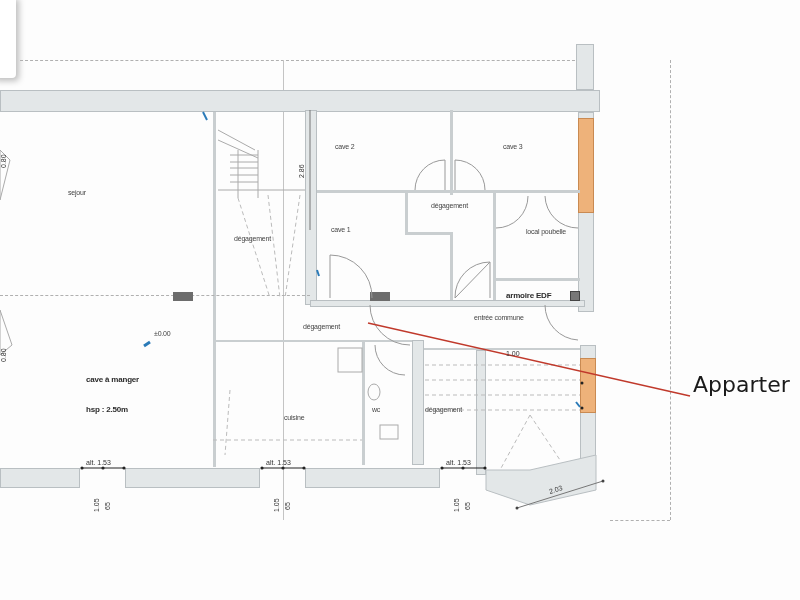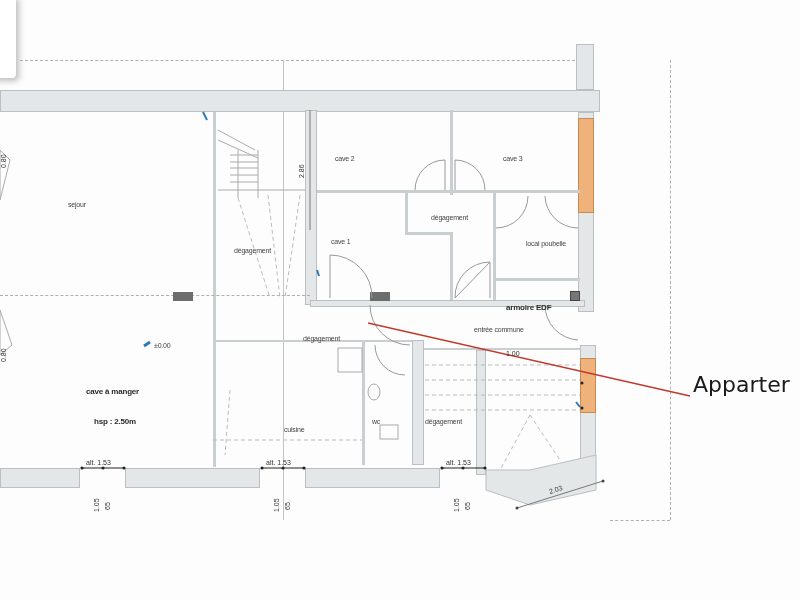--- a/index.html
+++ b/index.html
@@ -2,21 +2,21 @@
 <html><head>
 <meta charset="utf-8">
 <style>
   html,body{margin:0;padding:0;}
   body{width:800px;height:600px;background:#fdfdfd;position:relative;overflow:hidden;font-family:"Liberation Sans",sans-serif;}
   .wall{position:absolute;background:#e3e7e8;border:1px solid #b9bfc2;box-sizing:border-box;}
   .thin{position:absolute;background:#c9ced0;}
   .dash-h{position:absolute;height:0;border-top:1px dashed #b0b0b0;}
   .dash-v{position:absolute;width:0;border-left:1px dashed #b0b0b0;}
   .line-v{position:absolute;width:1px;background:#c4c4c4;}
-  .label{position:absolute;font-size:8px;color:#2b2b2b;white-space:nowrap;font-weight:bold;letter-spacing:-0.2px;margin-top:12px;}
+  .label{position:absolute;font-size:8px;color:#2b2b2b;white-space:nowrap;font-weight:bold;letter-spacing:-0.2px;}
   .label.sm{font-size:7px;font-weight:normal;color:#444;}
   .orange{position:absolute;background:#eeb27a;border:1px solid #c98a52;box-sizing:border-box;}
   .dark{position:absolute;background:#6c6c6c;}
   .xbox{position:absolute;background:#777;border:1px solid #444;box-sizing:border-box;}
   .card{position:absolute;left:-8px;top:-4px;width:24px;height:82px;background:#fff;box-shadow:3px 3px 6px rgba(0,0,0,0.25);border-radius:0 0 4px 0;}
   .callout{position:absolute;left:693px;top:372px;font-size:22px;color:#1a1a1a;font-family:"DejaVu Sans",sans-serif;white-space:nowrap;}
   .dim{position:absolute;font-size:7px;color:#333;white-space:nowrap;}
   .dim.rot{transform:rotate(-90deg);transform-origin:left top;}
   svg{position:absolute;left:0;top:0;}
 </style>
@@ -143,21 +143,21 @@
 
   <circle cx="582" cy="383" r="1.5" fill="#222"></circle>
     <circle cx="582" cy="408" r="1.5" fill="#222"></circle>
 
   <line x1="368" y1="323" x2="690" y2="396" stroke="#c0392b" stroke-width="1.5"></line>
 </svg>
 
 <div class="label sm" style="left:68px;top:189px;">sejour</div>
 <div class="label sm" style="left:154px;top:330px;">±0.00</div>
 <div class="label" style="left:86px;top:375px;">cave à manger</div>
-<div class="label" style="left:94px;top:405px;">hsp : 2.50m</div>
+<div class="label" style="left:86px;top:405px;">hsp : 2.50m</div>
 <div class="label sm" style="left:234px;top:235px;">dégagement</div>
 <div class="label sm" style="left:335px;top:143px;">cave 2</div>
 <div class="label sm" style="left:503px;top:143px;">cave 3</div>
 <div class="label sm" style="left:331px;top:226px;">cave 1</div>
 <div class="label sm" style="left:431px;top:202px;">dégagement</div>
 <div class="label sm" style="left:526px;top:228px;">local poubelle</div>
 <div class="label" style="left:506px;top:291px;">armoire EDF</div>
 <div class="label sm" style="left:474px;top:314px;">entrée commune</div>
 <div class="label sm" style="left:303px;top:323px;">dégagement</div>
 <div class="label sm" style="left:284px;top:414px;">cuisine</div>

